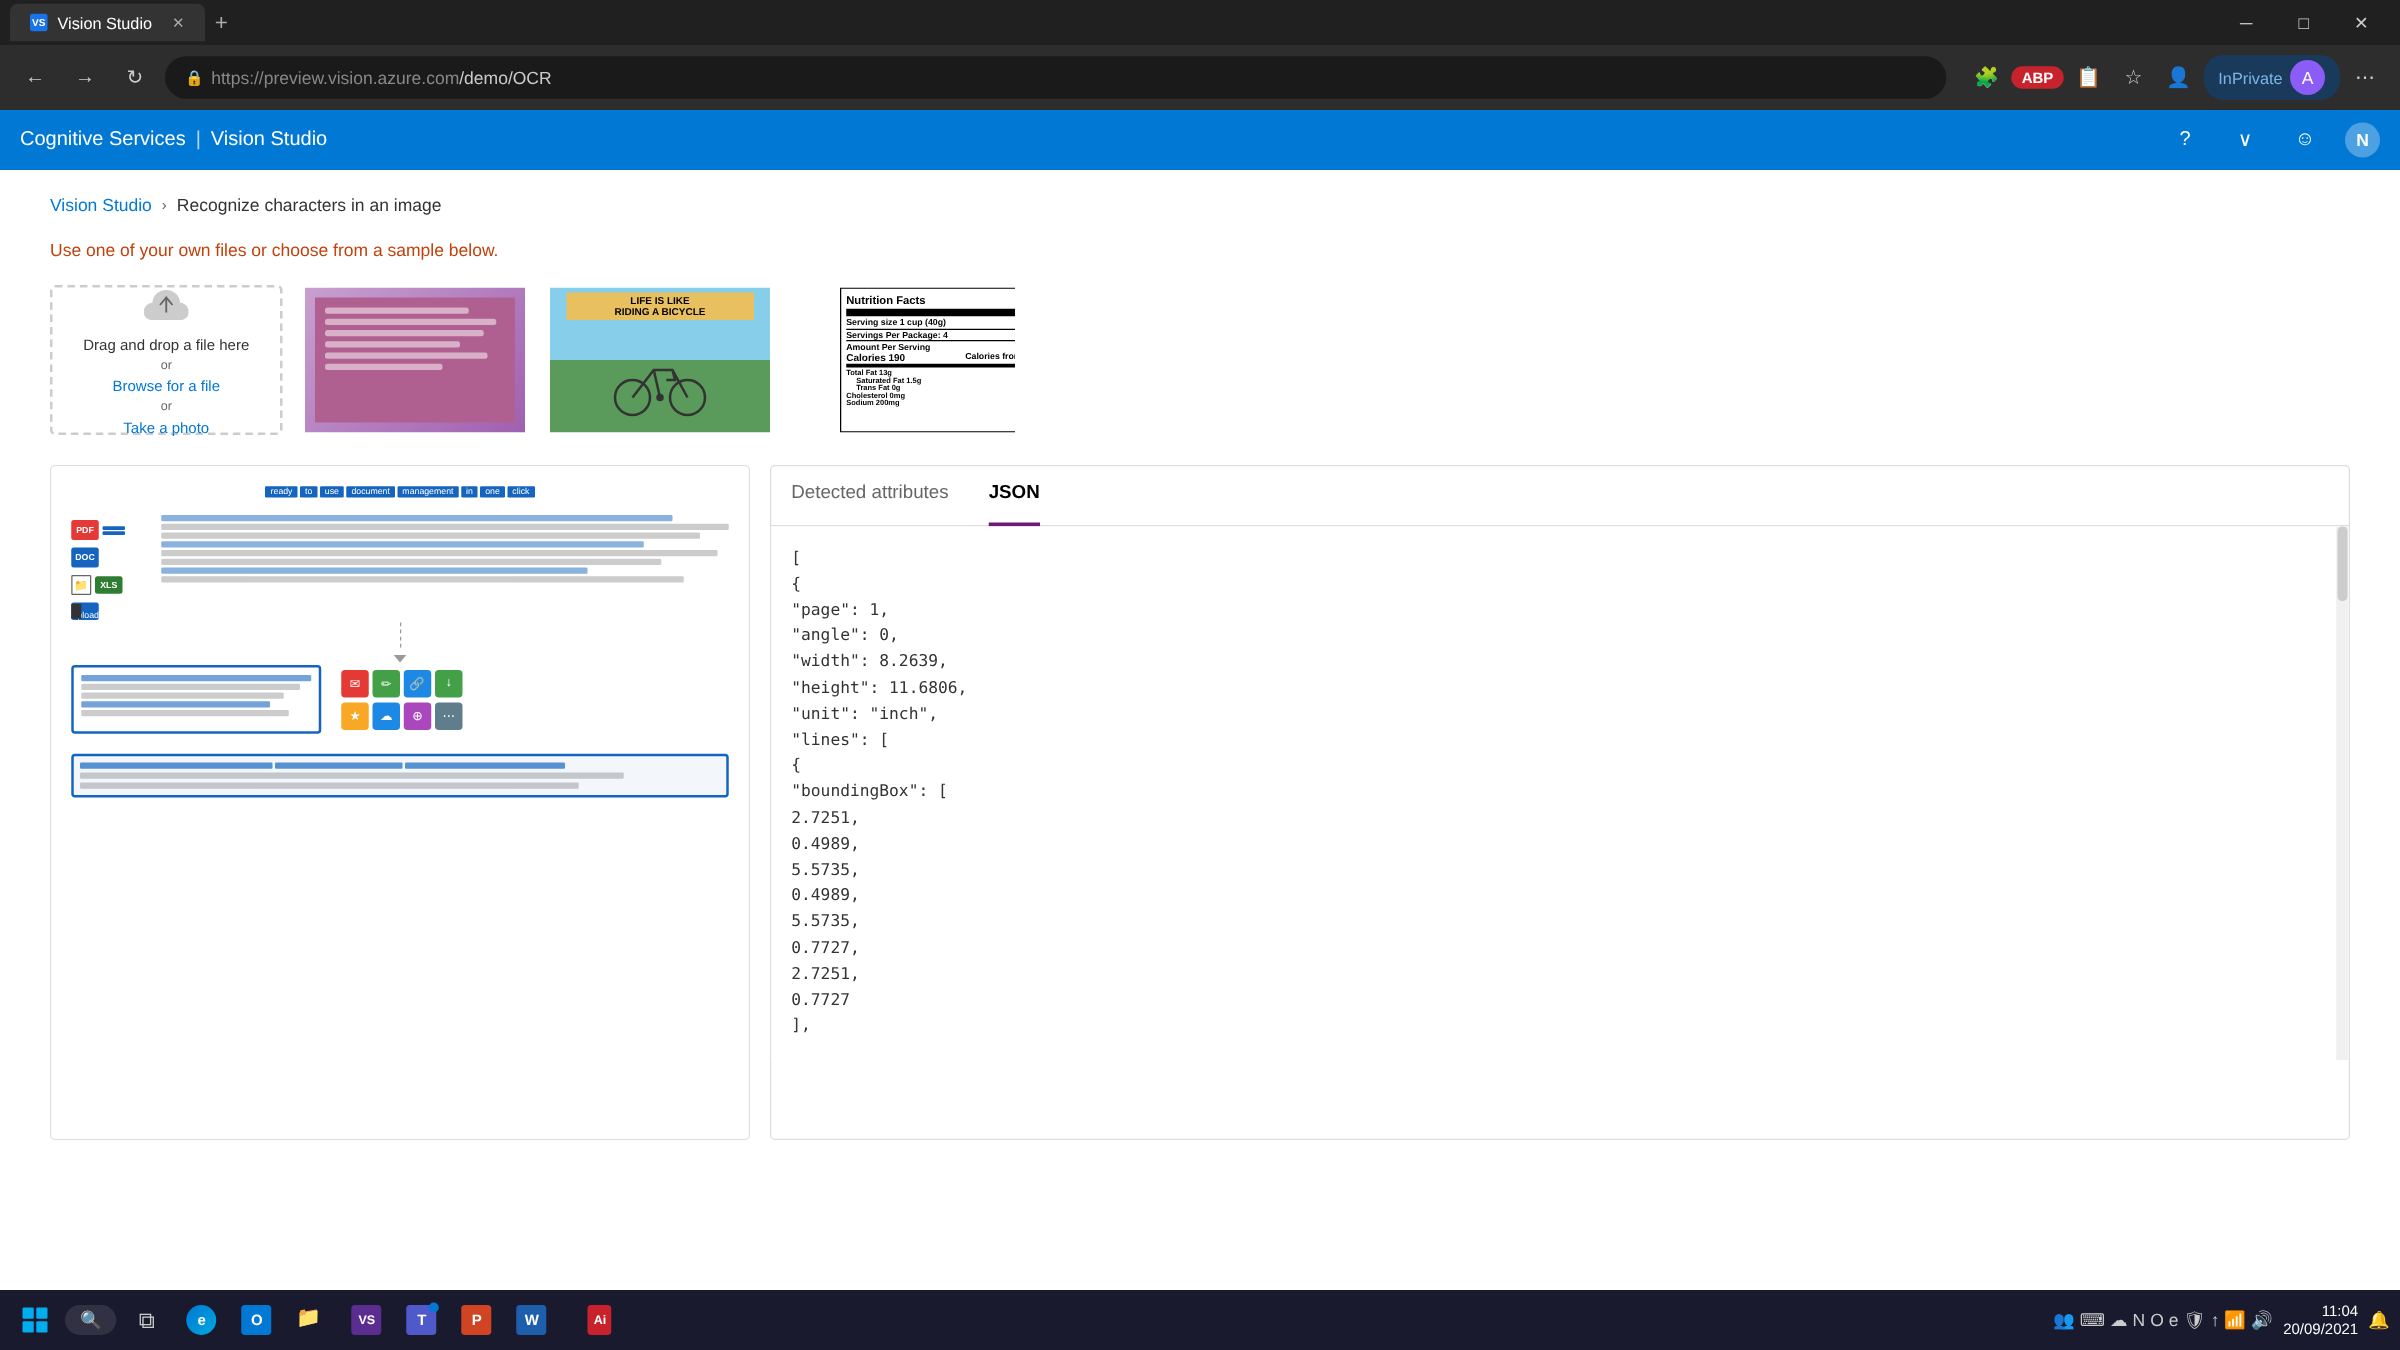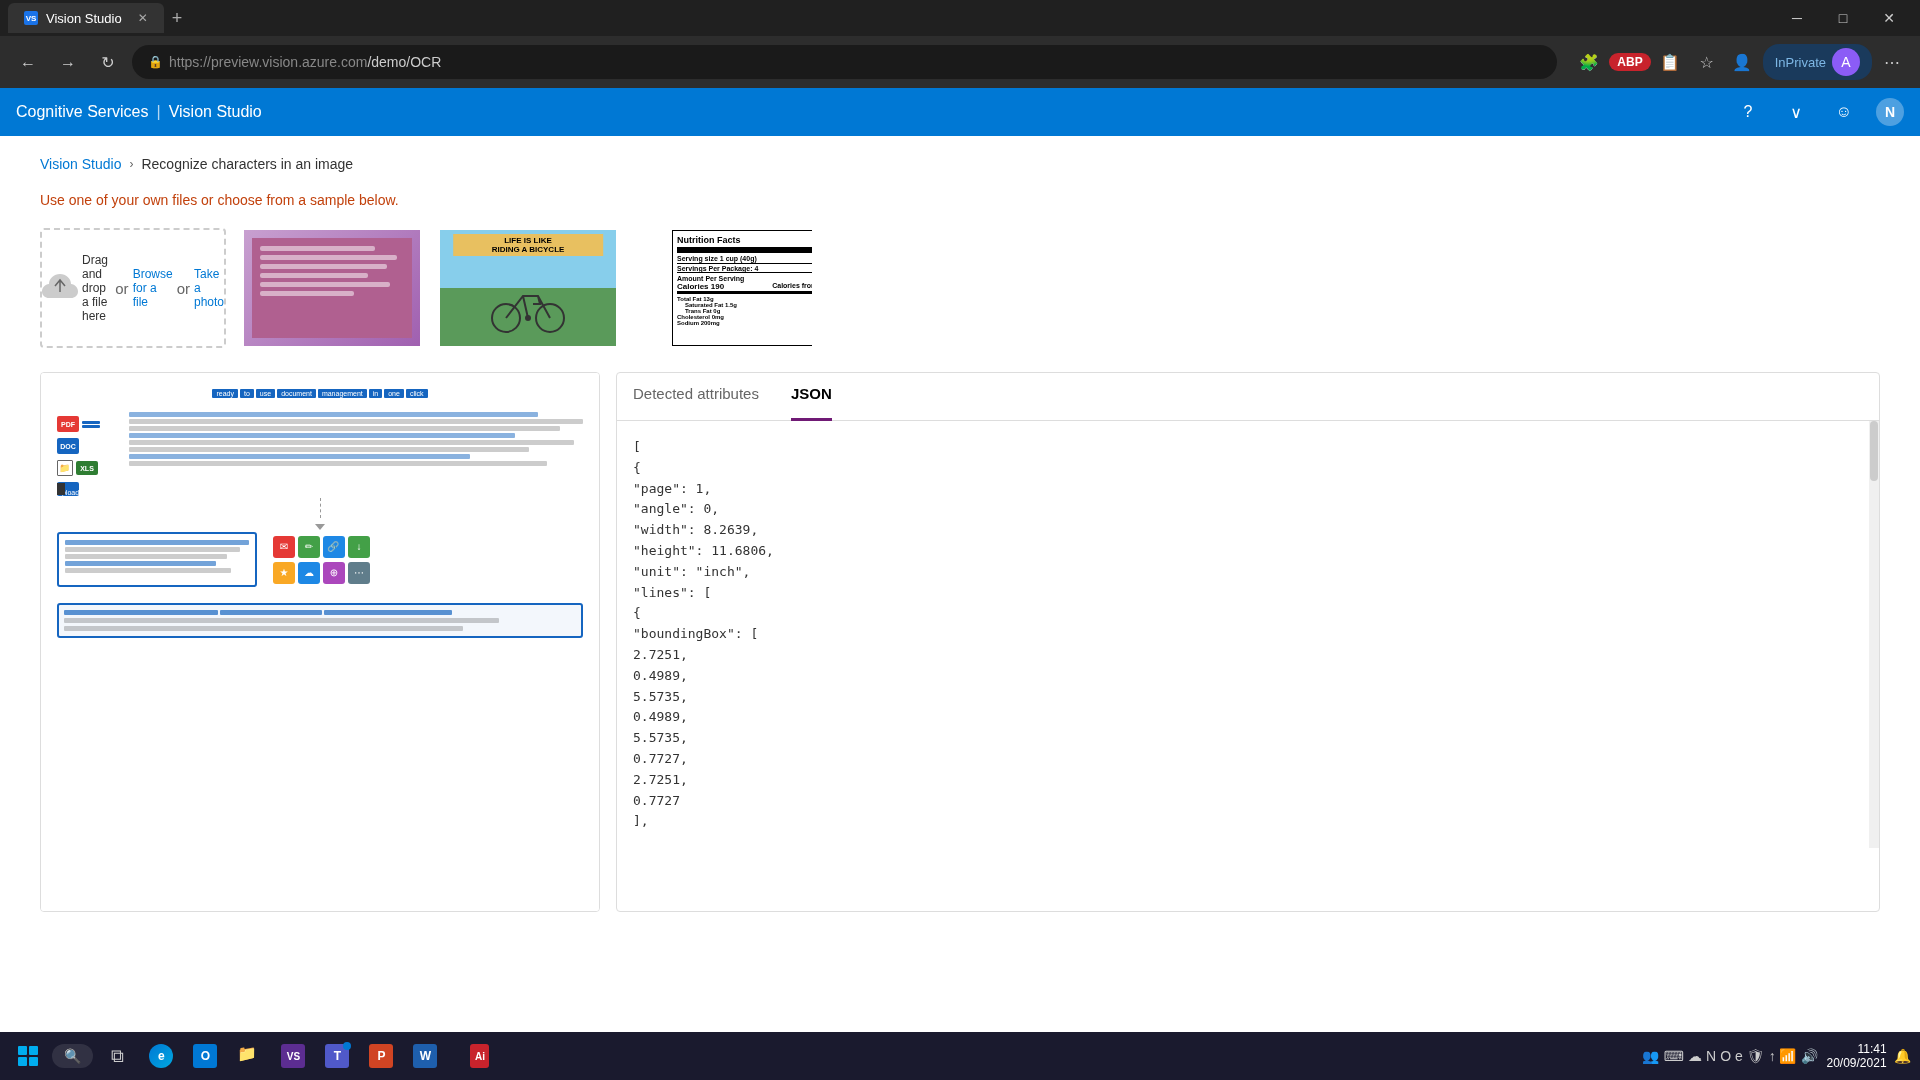--- a/index.html
+++ b/index.html
@@ -149,28 +149,28 @@
     .image-selection {
       display: flex;
       gap: 16px;
       align-items: flex-start;
       margin-bottom: 24px;
     }
     .upload-box {
       width: 186px; height: 120px;
       border: 2px dashed #ccc;
       border-radius: 4px;
-      display: flex; align-items: center; justify-content: center;
+      display: flex; flex-direction: column; align-items: center; justify-content: center;
       gap: 4px;
       cursor: pointer;
     }
     .upload-icon { font-size: 28px; color: #666; }
     .upload-text { font-size: 12px; color: #333; }
     .upload-link { font-size: 12px; color: #0078d4; cursor: pointer; text-decoration: none; }
-    .upload-or { font-size: 15px; color: #666; }
+    .upload-or { font-size: 10px; color: #666; }
 
     
     .results-section {
       display: flex;
       gap: 16px;
       height: 540px;
     }
 
     .image-preview-panel {
       flex: 0 0 560px;
@@ -675,18 +675,18 @@
       <span class="tray-icon">☁</span>
       <span class="tray-icon">N</span>
       <span class="tray-icon">O</span>
       <span class="tray-icon">e</span>
       <span class="tray-icon">🛡</span>
       <span class="tray-icon">↑</span>
       <span class="tray-icon">📶</span>
       <span class="tray-icon">🔊</span>
     </div>
     <div class="taskbar-time">
-      <span class="taskbar-time-line">11:41</span>
+      <span class="taskbar-time-line">11:04</span>
       <span class="taskbar-time-line">20/09/2021</span>
     </div>
     <span class="tray-icon">🔔</span>
   </div>
 </div>
 
 </body></html>

